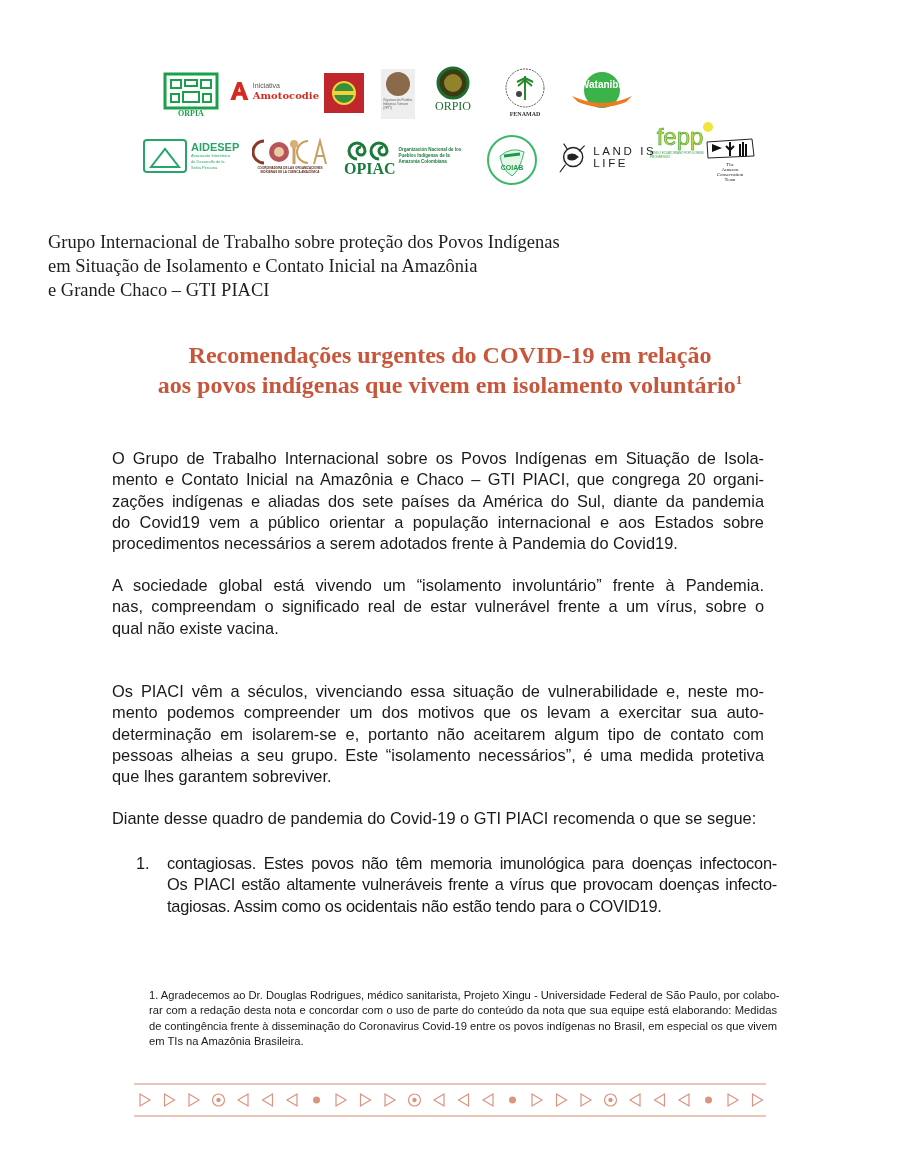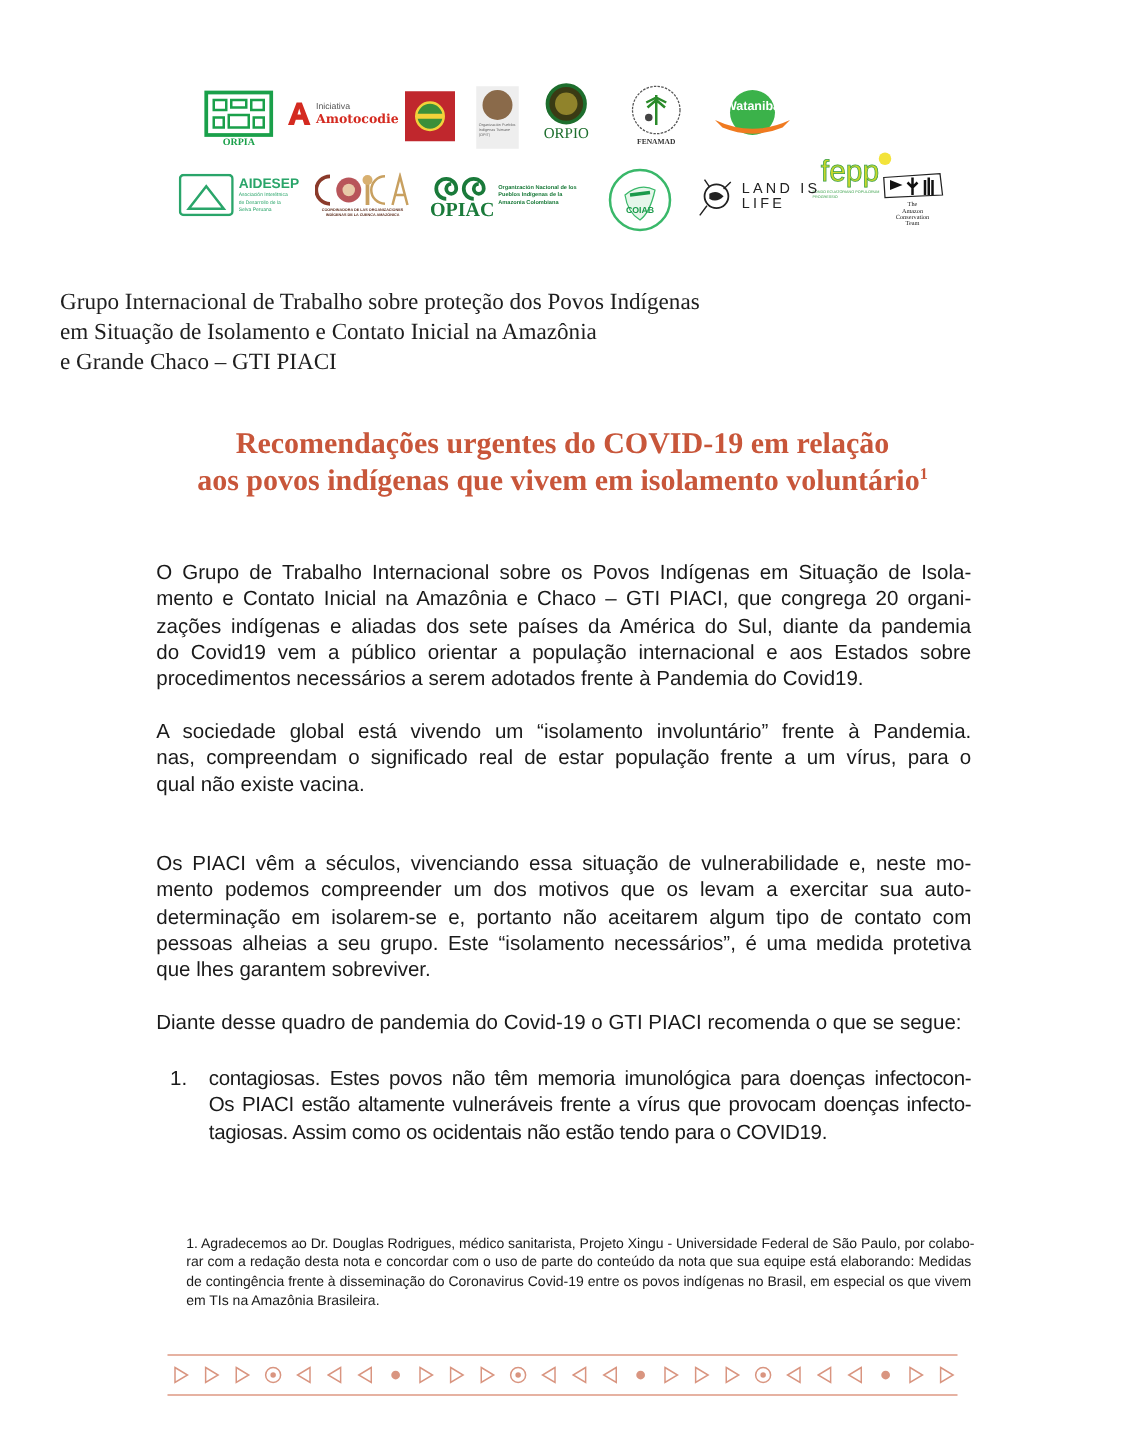--- a/index.html
+++ b/index.html
@@ -9,21 +9,21 @@
 
     
     .org-title { position: absolute; top: 230px; left: 0; width: 900px; font-family: "Liberation Serif", "DejaVu Serif", serif; font-size: 18.5px; line-height: 24px; color: #1e1e1e; margin-left: 48px; }
     .org-title div { white-space: nowrap; }
 
     .doc-title { position: absolute; top: 340px; left: 0; width: 900px; text-align: center; font-family: "Liberation Serif", "DejaVu Serif", serif; font-weight: bold; font-size: 24px; line-height: 30px; color: #c8563a; }
     .doc-title div { white-space: nowrap; }
     .doc-title sup { font-size: 13px; vertical-align: super; line-height: 0; }
 
     
-    .body-text { position: absolute; left: 125px; width: 652px; font-size: 16.4px; line-height: 21.3px; color: #1a1a1a; }
+    .body-text { position: absolute; left: 112px; width: 652px; font-size: 16.4px; line-height: 21.3px; color: #1a1a1a; }
     .body-text .line { white-space: nowrap; display: block; }
     .justify .line { text-align: justify; text-align-last: justify; }
     .justify .line.last { text-align-last: left; }
 
     .p1 { top: 448px; }
     .p2 { top: 575px; }
     .p3 { top: 681px; }
     .p4 { top: 808px; }
 
     .list-item { position: absolute; top: 853px; left: 136px; width: 641px; font-size: 16.4px; line-height: 21.3px; }
@@ -200,21 +200,21 @@
 <div class="body-text justify p1">
   <span class="line">O Grupo de Trabalho Internacional sobre os Povos Indígenas em Situação de Isola-</span>
   <span class="line">mento e Contato Inicial na Amazônia e Chaco – GTI PIACI, que congrega 20 organi-</span>
   <span class="line">zações indígenas e aliadas dos sete países da América do Sul, diante da pandemia</span>
   <span class="line">do Covid19 vem a público orientar a população internacional e aos Estados sobre</span>
   <span class="line last">procedimentos necessários a serem adotados frente à Pandemia do Covid19.</span>
 </div>
 
 <div class="body-text justify p2">
   <span class="line">A sociedade global está vivendo um “isolamento involuntário” frente à Pandemia.</span>
-  <span class="line">nas, compreendam o significado real de estar população frente a um vírus, para o</span>
+  <span class="line">nas, compreendam o significado real de estar vulnerável frente a um vírus, sobre o</span>
   <span class="line last">qual não existe vacina.</span>
 </div>
 
 <div class="body-text justify p3">
   <span class="line">Os PIACI vêm a séculos, vivenciando essa situação de vulnerabilidade e, neste mo-</span>
   <span class="line">mento podemos compreender um dos motivos que os levam a exercitar sua auto-</span>
   <span class="line">determinação em isolarem-se e, portanto não aceitarem algum tipo de contato com</span>
   <span class="line">pessoas alheias a seu grupo. Este “isolamento necessários”, é uma medida protetiva</span>
   <span class="line last">que lhes garantem sobreviver.</span>
 </div>

